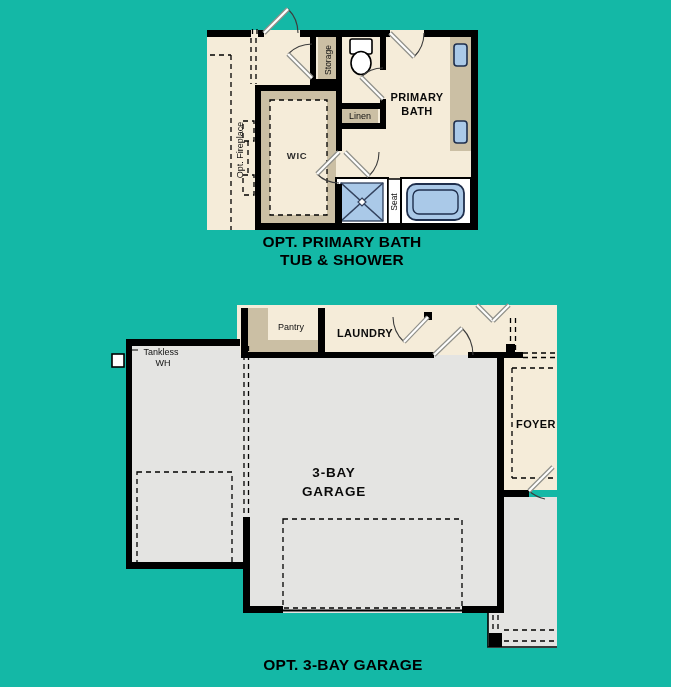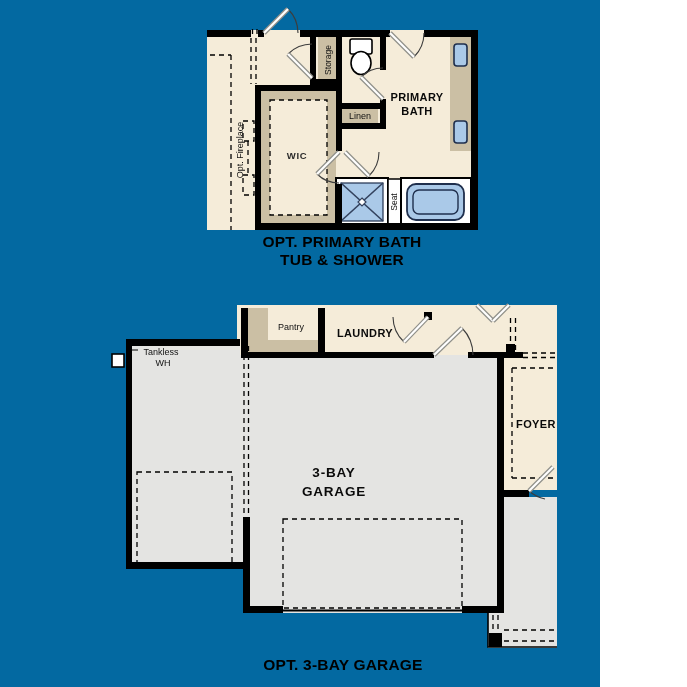--- a/index.html
+++ b/index.html
@@ -1,16 +1,16 @@
 <!DOCTYPE html>
 <html><head>
 <meta charset="utf-8">
 <style>
   html,body{margin:0;padding:0;background:#fff;}
-  #canvas{position:relative;width:600px;height:687px;background:#0369a1;overflow:hidden;}
+  #canvas{position:relative;width:671px;height:687px;background:#14b8a6;overflow:hidden;}
   svg{position:absolute;left:0;top:0;}
   text{font-family:"Liberation Sans","DejaVu Sans",sans-serif;fill:#111;}
   .t-tiny{font-size:8.5px;}
   .t-small{font-size:9px;}
   .t-wic{font-size:9.5px;font-weight:bold;fill:#2b2b2b;letter-spacing:.6px;}
   .t-room{font-size:11px;font-weight:bold;letter-spacing:.4px;fill:#0a0a0a;}
   .t-big{font-size:13.5px;font-weight:bold;letter-spacing:.8px;fill:#0a0a0a;}
   .t-title{font-size:15.5px;font-weight:bold;letter-spacing:.2px;fill:#000;}
   .wall{fill:#000;}
   .leafU{stroke:#90908a;stroke-width:4.6;stroke-linecap:butt;}

